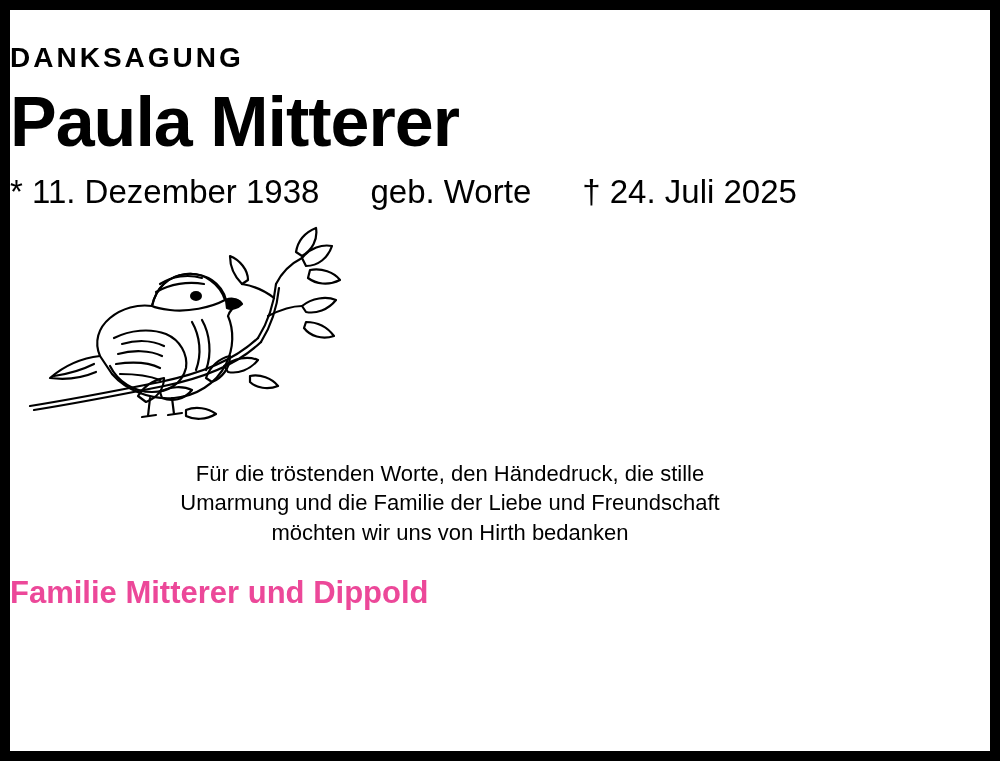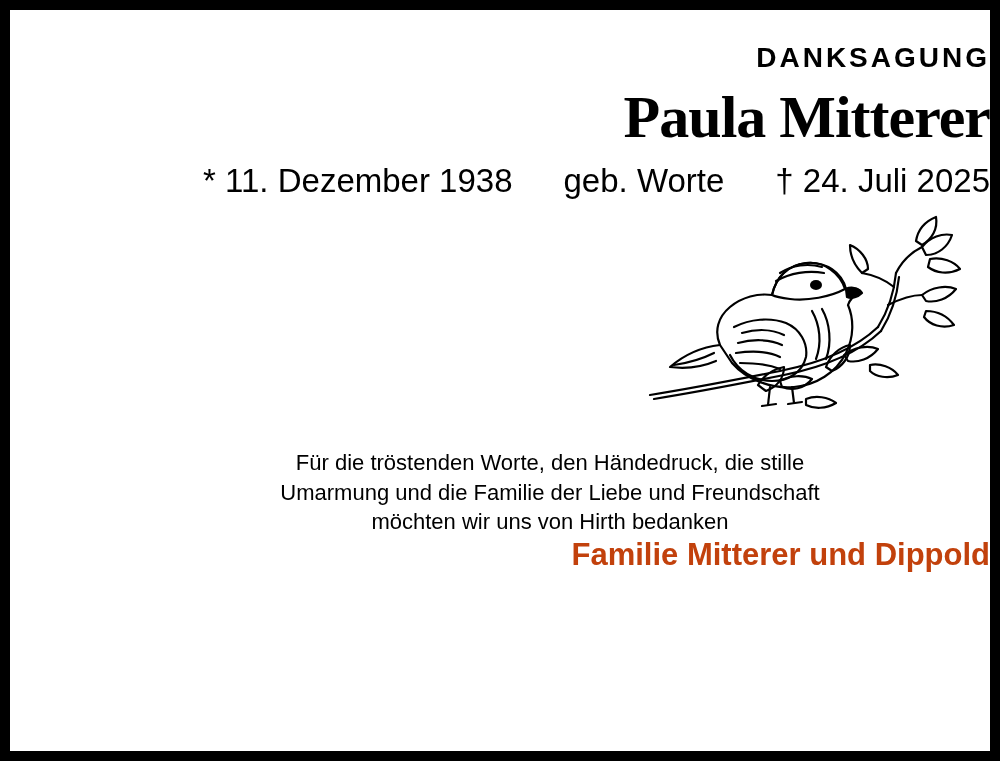--- a/index.html
+++ b/index.html
@@ -15,38 +15,38 @@
   }
   .notice-card {
     position: absolute;
     left: 10px;
     top: 10px;
     width: 980px;
     height: 741px;
     background: #ffffff;
     display: flex;
     flex-direction: column;
-    align-items: flex-end;
+    align-items: flex-start;
     box-sizing: border-box;
   }
   .kicker {
     margin-top: 34px;
     font-family: "Liberation Sans", sans-serif;
     font-weight: bold;
     font-size: 28px;
     letter-spacing: 3px;
     color: #000000;
     text-align: center;
     line-height: 1;
   }
   .deceased-name {
     margin-top: 14px;
-    font-family: Liberation Serif, serif;
+    font-family: Liberation Sans, sans-serif;
     font-weight: bold;
-    font-size: 60px;
+    font-size: 70px;
     letter-spacing: -1px;
     color: #000000;
     text-align: center;
     line-height: 1.05;
     white-space: nowrap;
   }
   .dates-row {
     margin-top: 14px;
     display: flex;
     align-items: baseline;
@@ -73,24 +73,25 @@
     font-family: "Liberation Sans", sans-serif;
     font-size: 22px;
     line-height: 1.34;
     color: #000000;
   }
   .message .line {
     display: block;
     white-space: nowrap;
   }
   .signature {
+    margin-top: 28px;
     font-family: "Liberation Sans", sans-serif;
     font-weight: bold;
     font-size: 31px;
-    color: #c2410c;
+    color: #ec4899;
     text-align: center;
     white-space: nowrap;
   }
 </style>
 </head>
 <body>
 
 <div class="notice-card">
 
   <div class="kicker">DANKSAGUNG</div>

